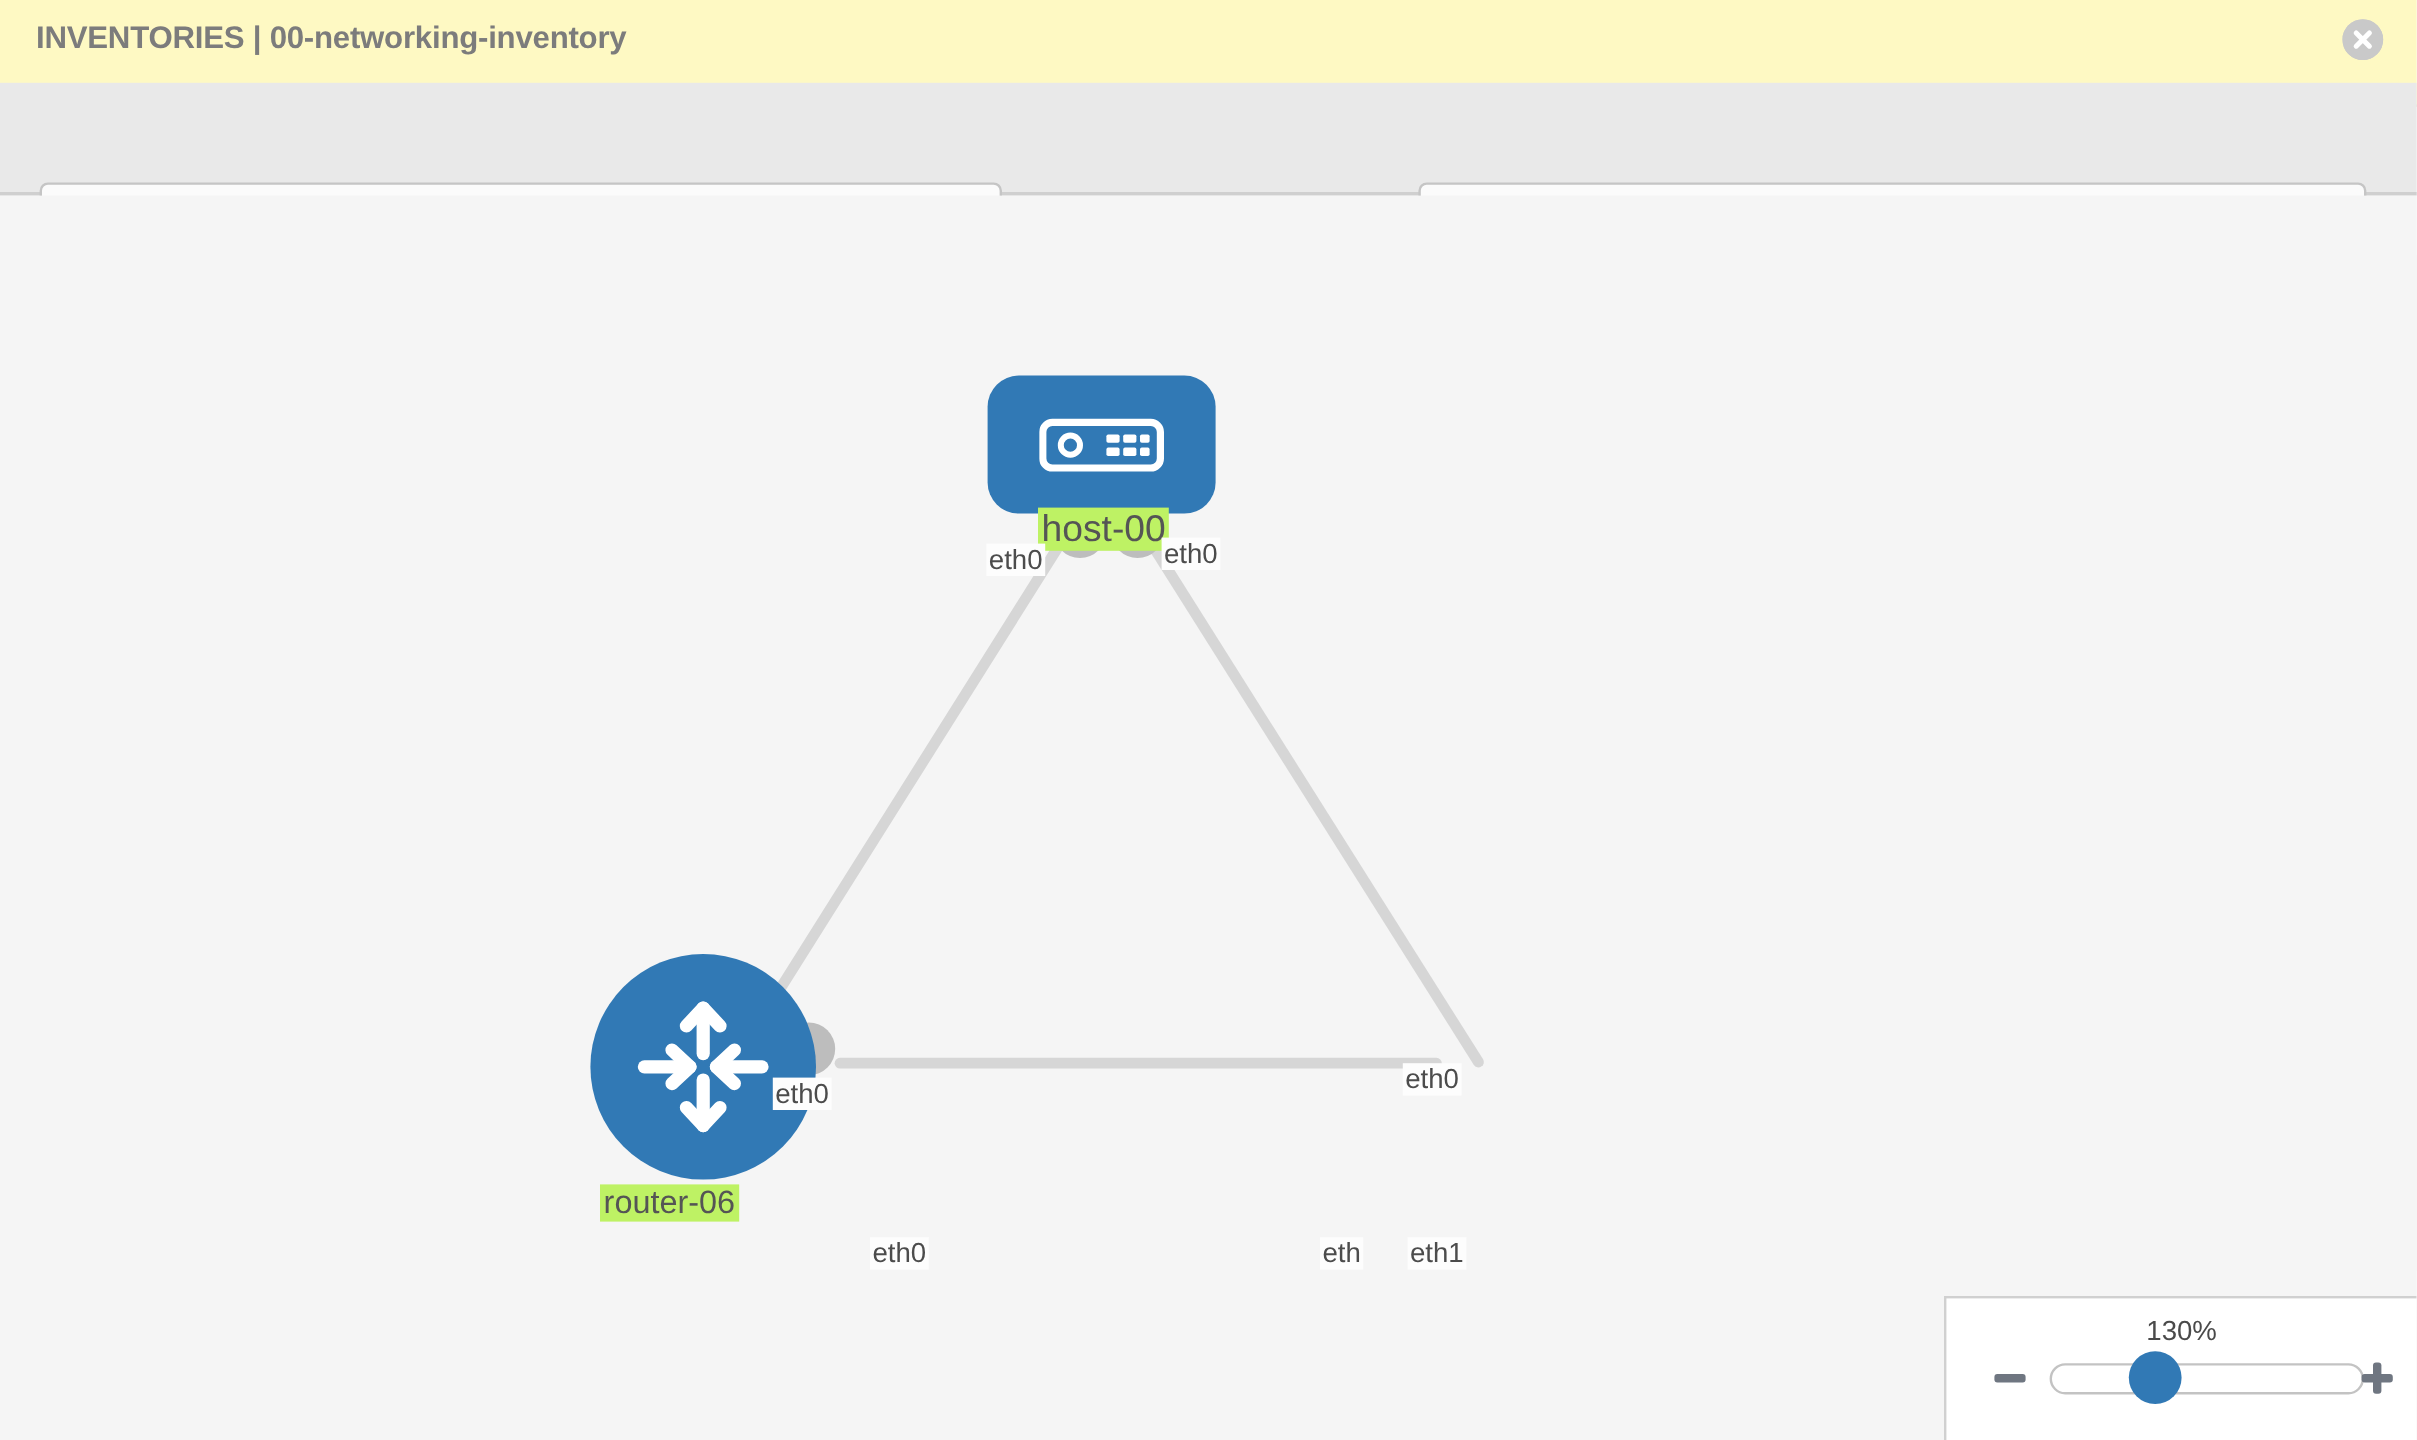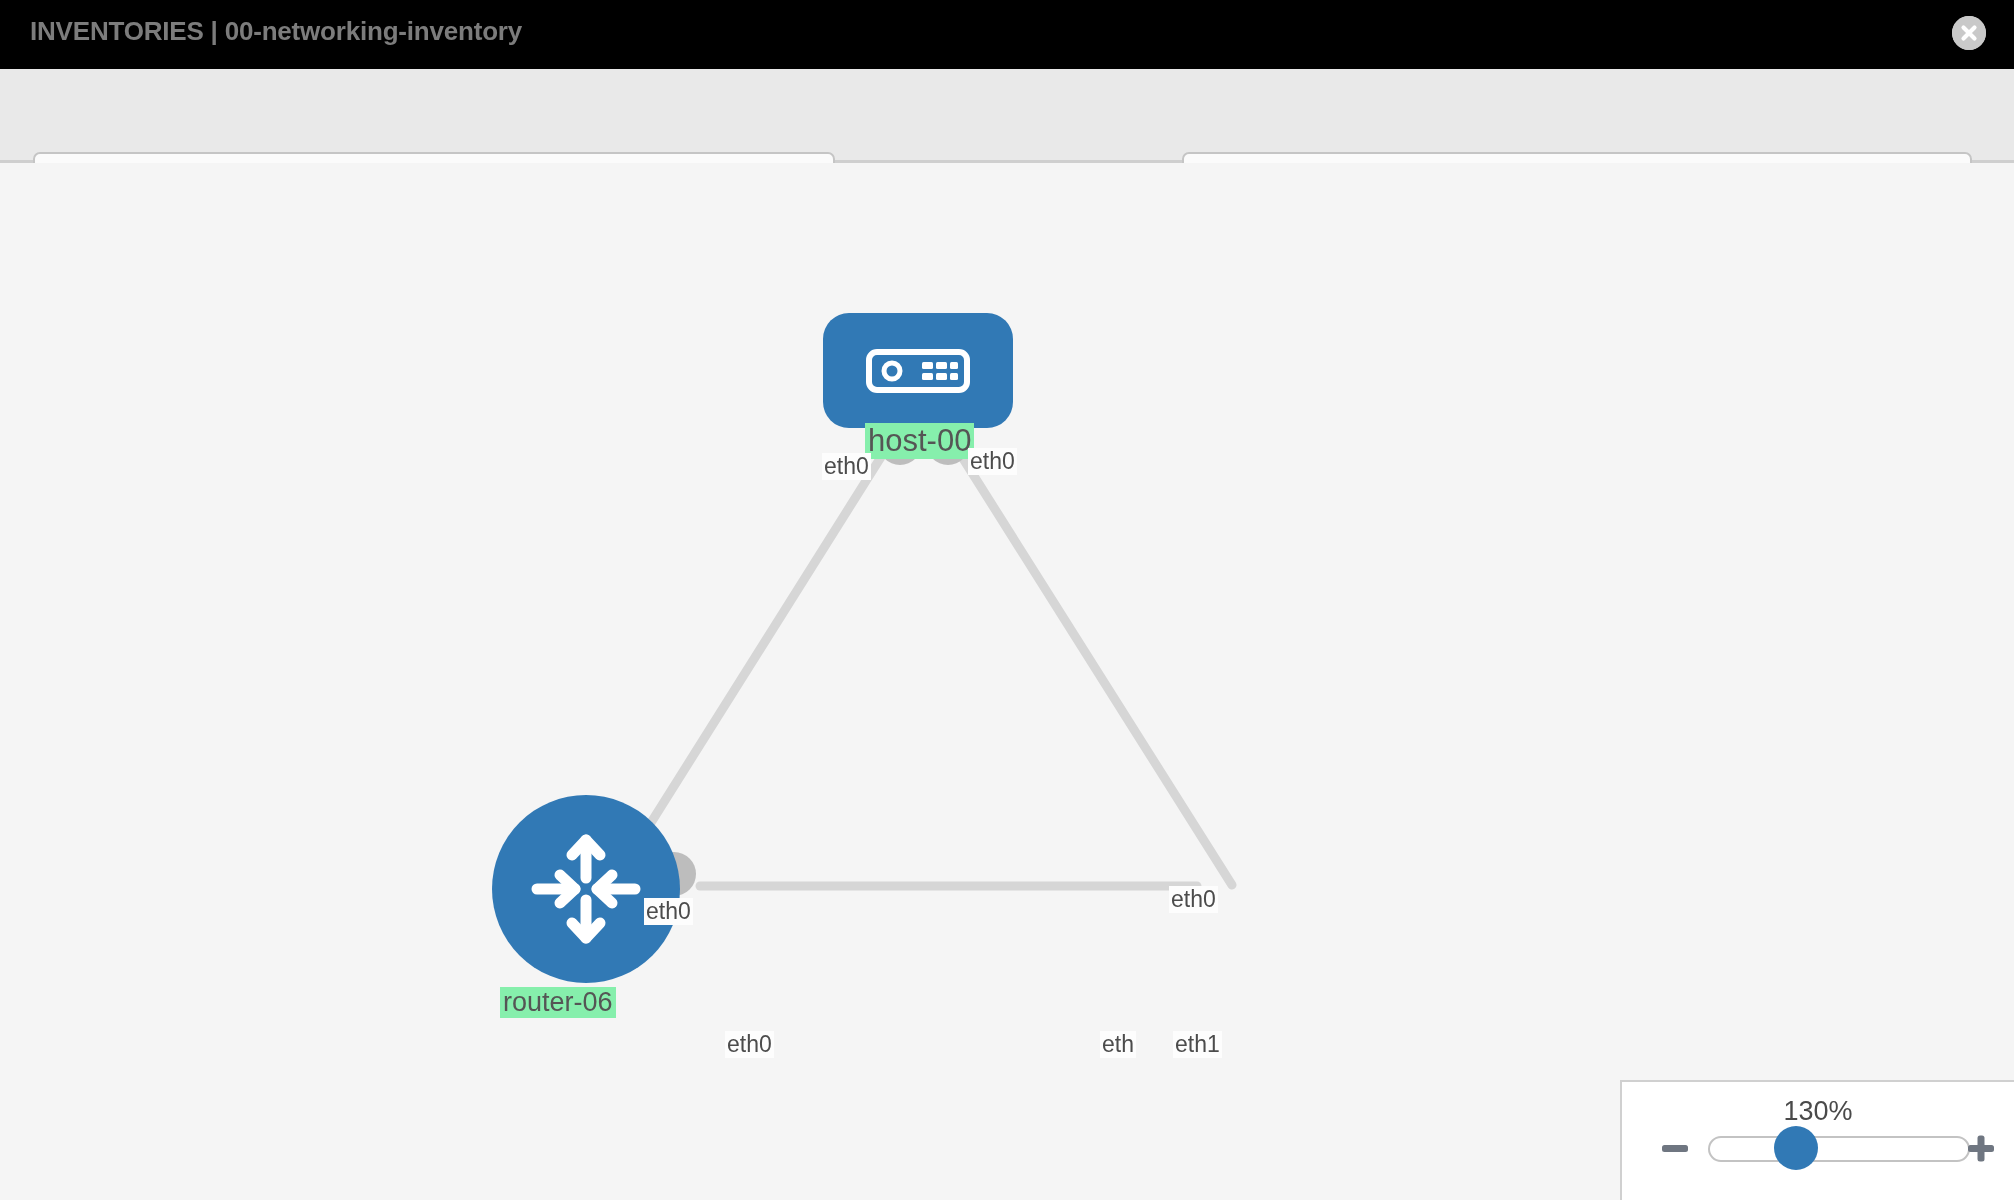--- a/index.html
+++ b/index.html
@@ -8,21 +8,21 @@
     font-family: "Liberation Sans", sans-serif;
     background: #f5f5f5;
     overflow: hidden;
   }
 
   #app { position: relative; width: 2014px; height: 1200px; background: #ffffff; }
 
   
   .header {
     position: absolute; left: 0; top: 0; width: 2014px; height: 89px;
-    background: #000000;
+    background: #fef9c3;
     border-bottom: 2px solid #d7d7d7;
   }
   .header-title {
     position: absolute; left: 30px; top: 16px;
     font-size: 26px; font-weight: bold; color: #7c7c7c;
     letter-spacing: -0.2px; white-space: nowrap;
   }
   .close-btn {
     position: absolute; right: 28px; top: 16px;
     width: 34px; height: 34px; border-radius: 50%;
@@ -86,21 +86,21 @@
   .node { position: absolute; }
   .node-shape {
     position: absolute; left: 0; top: 0;
     background: #3179b5;
     display: flex; align-items: center; justify-content: center;
     cursor: pointer;
   }
   .node-label {
     position: absolute;
     font-size: 27px; color: #555555;
-    background: #86efac;
+    background: #bef264;
     white-space: nowrap;
     padding: 0 3px;
     text-align: left;
   }
 
   
   .handle {
     position: absolute; width: 44px; height: 44px;
     border-radius: 50%; background: #bdbdbd;
     cursor: pointer;
@@ -118,21 +118,21 @@
   
   .zoom-panel {
     position: absolute; left: 1620px; top: 1080px;
     width: 394px; height: 120px;
     background: #ffffff;
     border: 2px solid #d0d0d0;
     border-right: none; border-bottom: none;
   }
   .zoom-value {
     position: absolute; left: 0; top: 14px; width: 100%;
-    text-align: center; font-size: 27px; color: #4a4a4a;
+    text-align: center; font-size: 23px; color: #4a4a4a;
   }
   .zoom-minus, .zoom-plus {
     position: absolute; top: 52px; width: 30px; height: 30px;
     cursor: pointer;
   }
   .zoom-minus { left: 38px; }
   .zoom-plus  { right: 18px; }
   .zoom-track {
     position: absolute; left: 86px; top: 54px;
     width: 262px; height: 26px;

